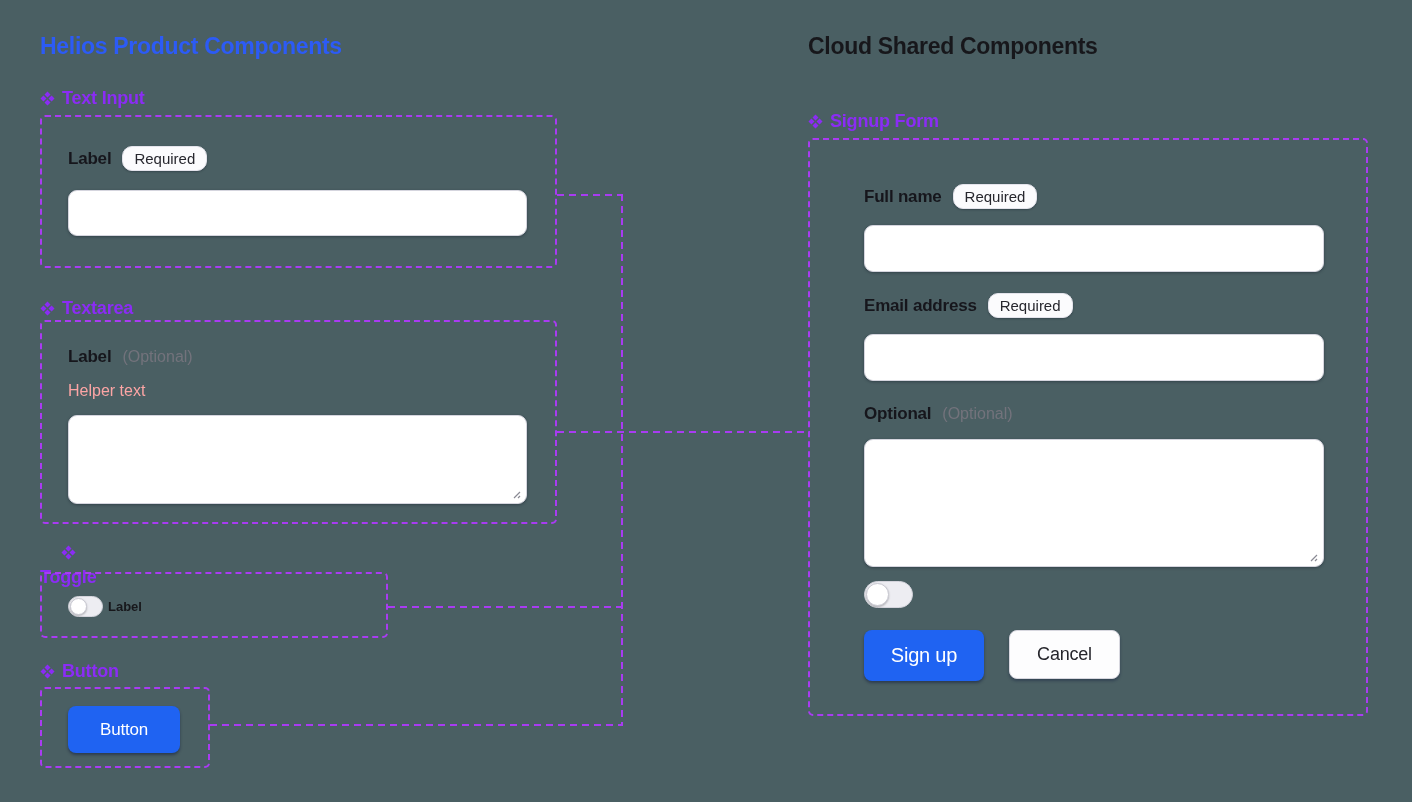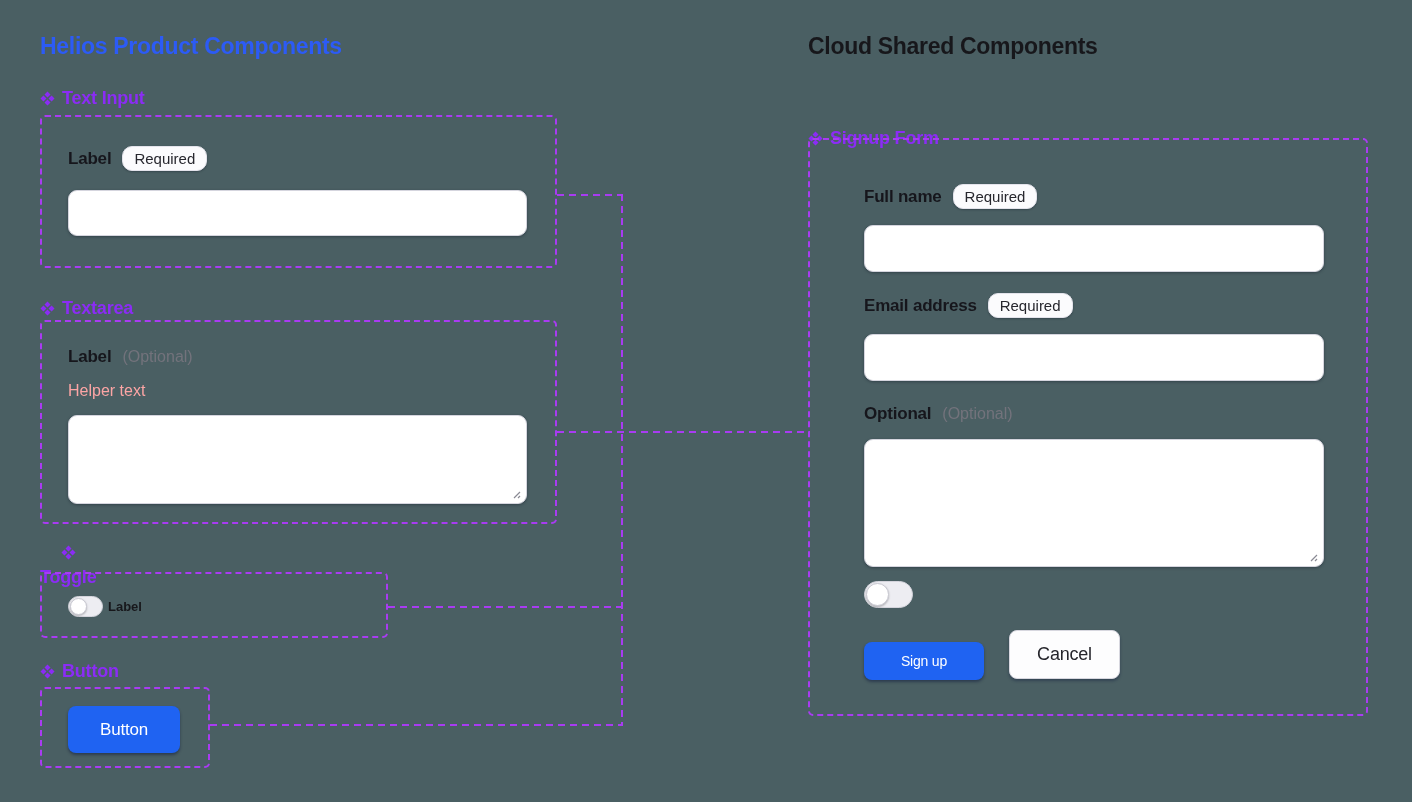--- a/index.html
+++ b/index.html
@@ -146,21 +146,21 @@
   </div>
 
   <div class="hline" style="left:557px;top:194px;width:65px;"></div>
   <div class="hline" style="left:557px;top:431px;width:253px;"></div>
   <div class="hline" style="left:388px;top:606px;width:234px;"></div>
   <div class="hline" style="left:210px;top:724px;width:412px;"></div>
   <div class="vline" style="left:621px;top:194px;height:532px;"></div>
 
   <div class="page-title title-dark" style="left:808px;top:33px;">Cloud Shared Components</div>
 
-  <div class="comp-label" style="left:808px;top:128px;">
+  <div class="comp-label" style="left:808px;top:111px;">
     <span>
       <svg width="15" height="15" viewBox="0 0 16 16" fill="#8B2CF5">
         <path d="M8 0.5l3.2 3.2L8 6.9 4.8 3.7z M12.3 4.8L15.5 8l-3.2 3.2L9.1 8z M8 9.1l3.2 3.2L8 15.5l-3.2-3.2z M3.7 4.8L6.9 8 3.7 11.2 0.5 8z"></path>
       </svg>
     </span>
     <span>Signup Form</span>
   </div>
 
   <div class="frame" style="left:808px;top:138px;width:560px;height:578px;">
 
@@ -183,17 +183,17 @@
     <div class="textareabox" style="left:54px;top:299px;width:460px;height:128px;">
       <svg class="resize-icon" width="11" height="11" viewBox="0 0 11 11">
         <path d="M10 4L4 10 M10 8L8 10" stroke="#8A8A94" stroke-width="1.2" fill="none"></path>
       </svg>
     </div>
 
     <div class="toggle toggle-lg" style="left:54px;top:441px;">
       <div class="knob"></div>
     </div>
 
-    <div class="btn btn-primary" style="left:54px;top:490px;width:120px;height:38px;font-size:14px;margin-top:12px;">Sign up</div>
+    <div class="btn btn-primary" style="left:54px;top:490px;width:120px;height:51px;font-size:20px;">Sign up</div>
     <div class="btn btn-secondary" style="left:199px;top:490px;width:111px;height:49px;font-size:18px;">Cancel</div>
   </div>
 
 </div>
 
 </body></html>

